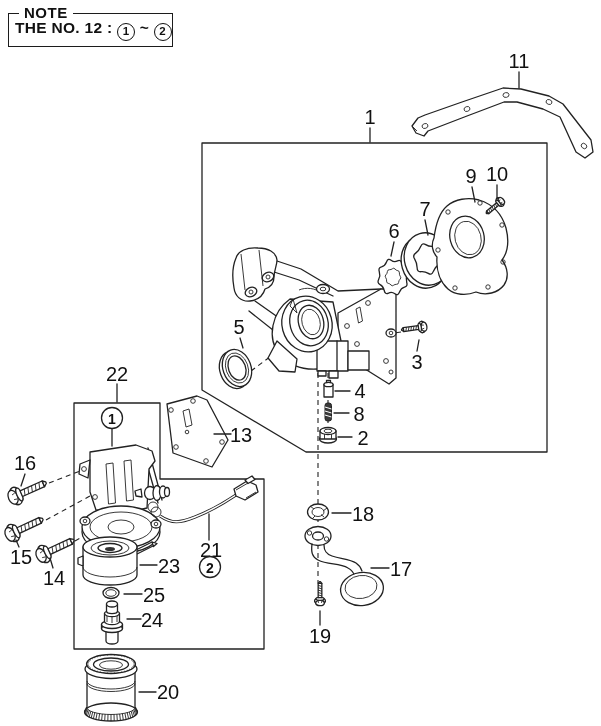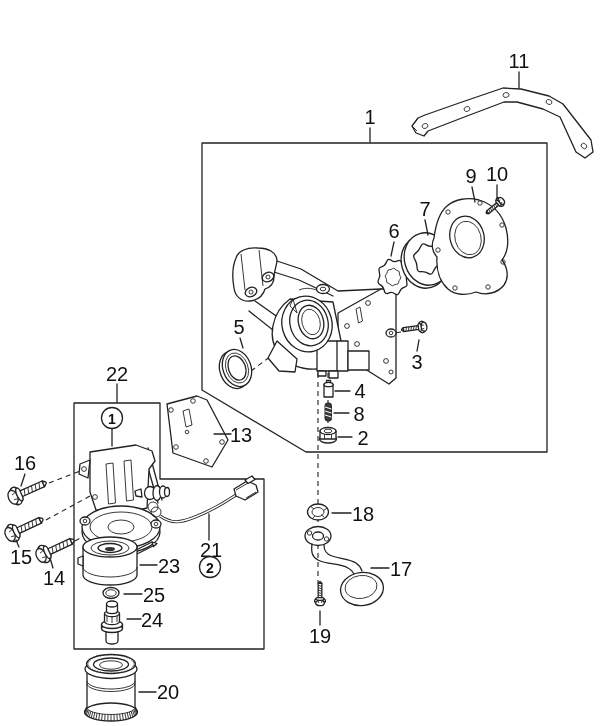--- a/index.html
+++ b/index.html
@@ -20,20 +20,29 @@
   .thin{stroke:#222;stroke-width:.9;fill:none;}
   .dash{stroke:#222;stroke-width:1.1;fill:none;stroke-dasharray:5 4;}
   .plabel{font-family:"Liberation Sans",sans-serif;font-size:20px;fill:#111;}
   .clabel{font-family:"Liberation Sans",sans-serif;font-size:14px;fill:#111;font-weight:700;}
 </style>
 </head>
 <body>
 
 <div class="stage">
 
+  <div class="notebox">
+    <span class="title">NOTE</span>
+    <span class="content">
+      <span>THE NO. 12 :</span>
+      <span class="circ">1</span>
+      <span>~</span>
+      <span class="circ">2</span>
+    </span>
+  </div>
 
   <svg id="art" width="601" height="726" viewBox="0 0 601 726">
     <defs>
       <g id="boltdef">
         <ellipse cx="0" cy="0" rx="5" ry="8" class="lnf"></ellipse>
         <ellipse cx="-2.8" cy="0" rx="4" ry="6.3" class="lnf"></ellipse>
         <path class="thin" d="M-2.8,-6.3 L0,-8 M-2.8,6.3 L0,8 M-2.8,-2.2 L0,-2.8 M-2.8,2.2 L0,2.8"></path>
         <ellipse cx="3.2" cy="0" rx="2.2" ry="6" class="lnf"></ellipse>
         <path d="M5,-2.7 L26,-2.7 L26,2.7 L5,2.7 Z" class="lnf"></path>
         <path class="thin" d="M9,-2.7 l-1.6,5.4 M12.5,-2.7 l-1.6,5.4 M16,-2.7 l-1.6,5.4 M19.5,-2.7 l-1.6,5.4 M23,-2.7 l-1.6,5.4"></path>

